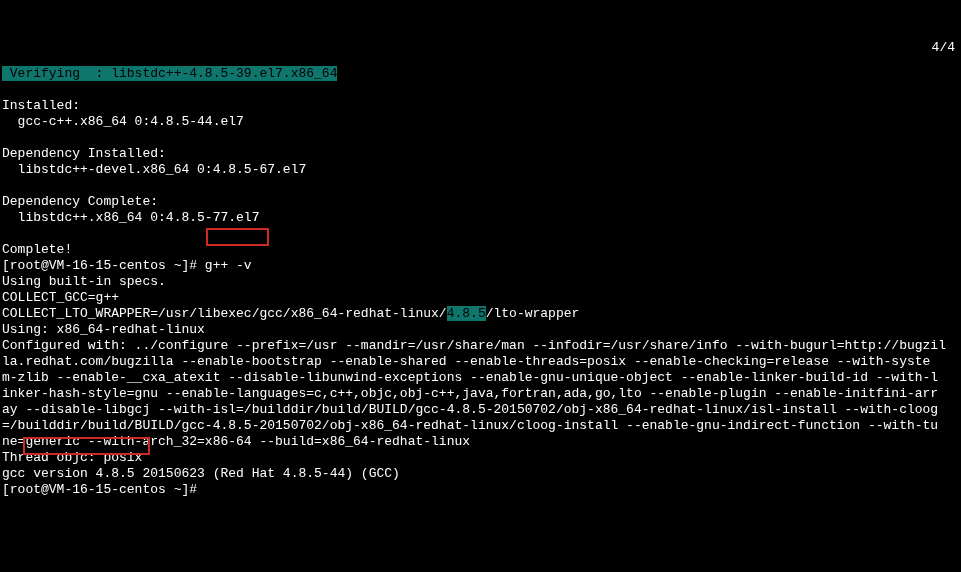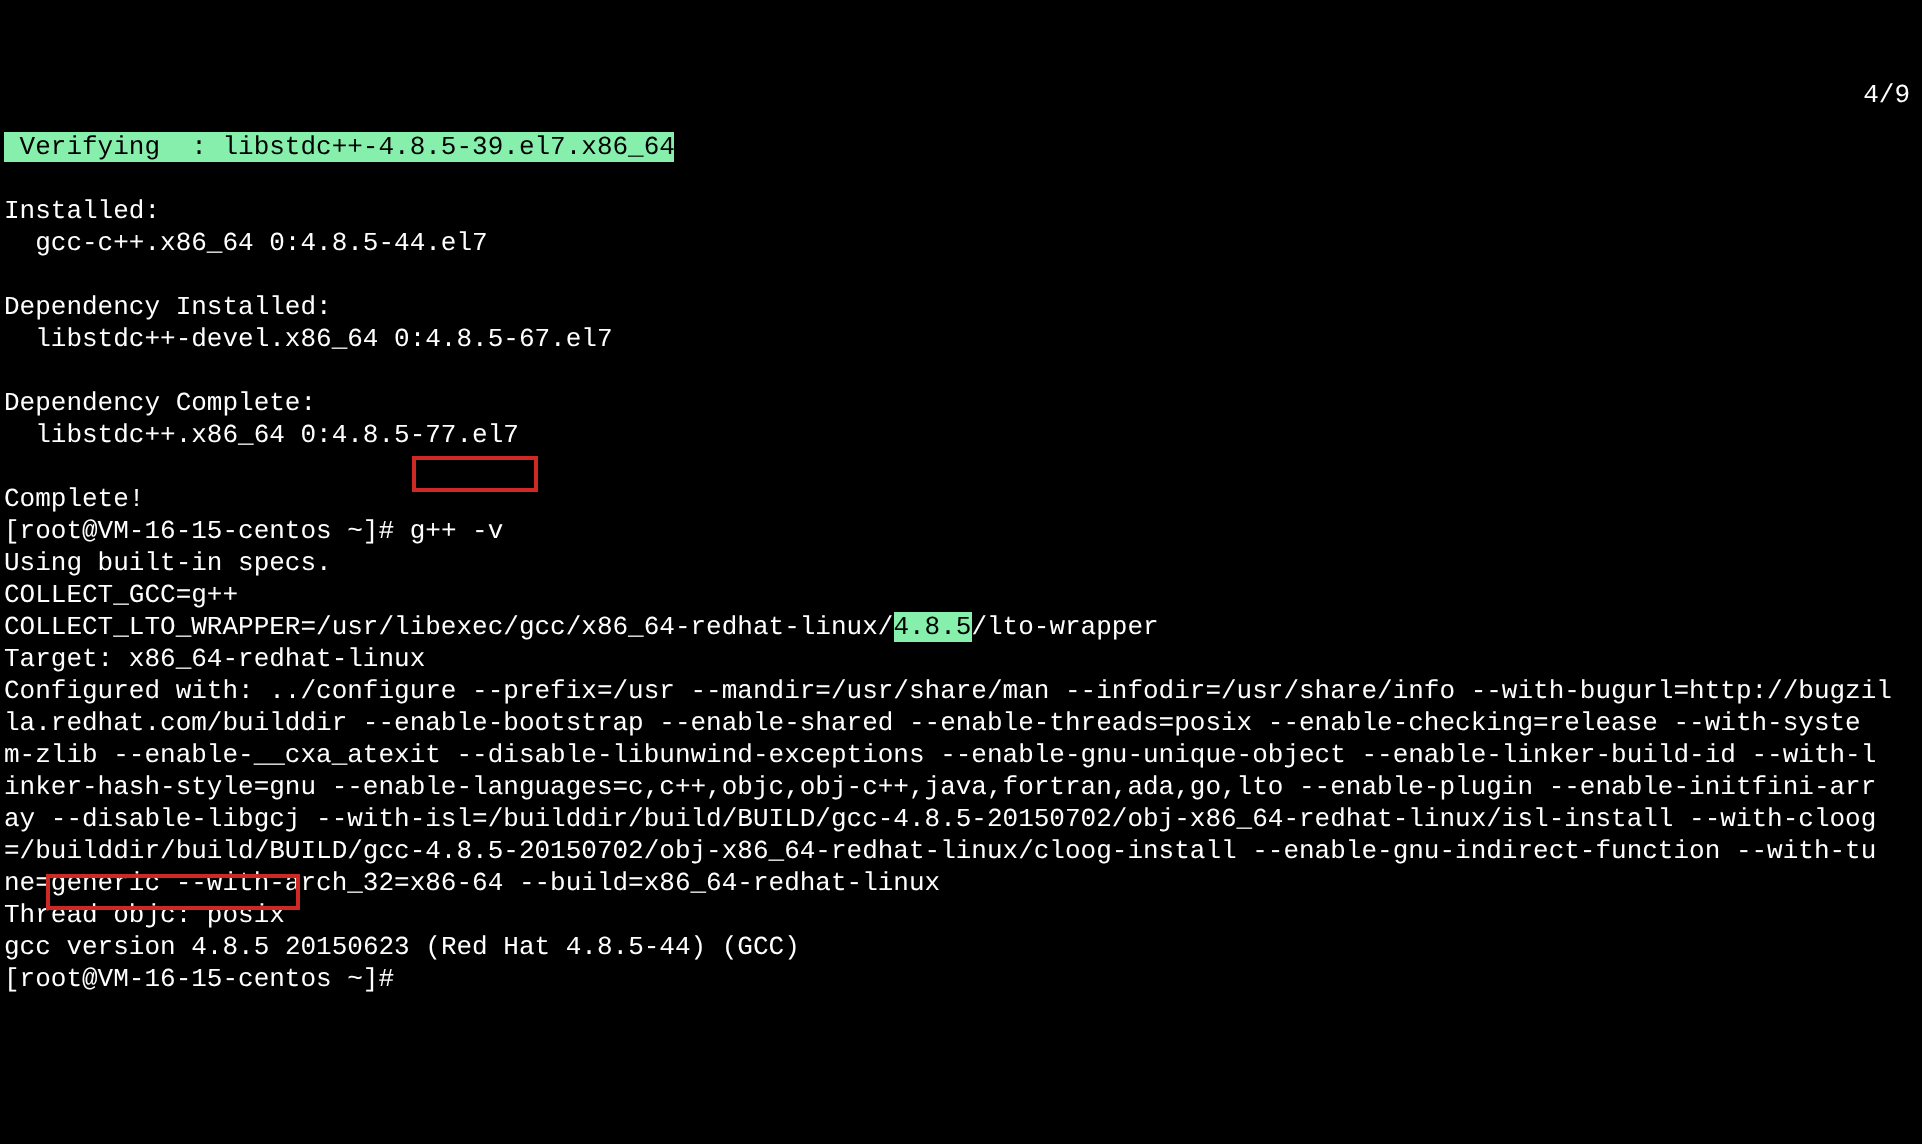--- a/index.html
+++ b/index.html
@@ -13,21 +13,21 @@
     width: 961px;
     height: 572px;
     overflow: hidden;
     white-space: pre;
   }
   .terminal {
     padding: 2px;
     position: relative;
   }
   .hl-white {
-    background: #86efac;
+    background: #0f766e;
     color: #000;
   }
   .box1 {
     position: absolute;
     border: 2px solid #cc2a22;
     left: 206px;
     top: 180px;
     width: 63px;
     height: 18px;
     box-sizing: border-box;
@@ -46,39 +46,39 @@
     top: -8px;
     right: 6px;
     color: #fff;
   }
 </style>
 </head>
 <body>
 
 
 <div class="terminal">
-<span class="hl-white"> Verifying  : libstdc++-4.8.5-39.el7.x86_64</span><span class="counter">4/9</span>
+<span class="hl-white"> Verifying  : libstdc++-4.8.5-39.el7.x86_64</span><span class="counter">4/4</span>
 
 <span>Installed:</span>
 <span>  gcc-c++.x86_64 0:4.8.5-44.el7</span>
 
 <span>Dependency Installed:</span>
 <span>  libstdc++-devel.x86_64 0:4.8.5-67.el7</span>
 
 <span>Dependency Complete:</span>
 <span>  libstdc++.x86_64 0:4.8.5-77.el7</span>
 
 <span>Complete!</span>
 <span>[root@VM-16-15-centos ~]#</span><span> g++ -v</span>
 <span>Using built-in specs.</span>
 <span>COLLECT_GCC=g++</span>
 <span>COLLECT_LTO_WRAPPER=/usr/libexec/gcc/x86_64-redhat-linux/</span><span class="hl-white">4.8.5</span><span>/lto-wrapper</span>
-<span>Target: x86_64-redhat-linux</span>
+<span>Using: x86_64-redhat-linux</span>
 <span>Configured with: ../configure --prefix=/usr --mandir=/usr/share/man --infodir=/usr/share/info --with-bugurl=http://bugzil</span>
-<span>la.redhat.com/builddir --enable-bootstrap --enable-shared --enable-threads=posix --enable-checking=release --with-syste</span>
+<span>la.redhat.com/bugzilla --enable-bootstrap --enable-shared --enable-threads=posix --enable-checking=release --with-syste</span>
 <span>m-zlib --enable-__cxa_atexit --disable-libunwind-exceptions --enable-gnu-unique-object --enable-linker-build-id --with-l</span>
 <span>inker-hash-style=gnu --enable-languages=c,c++,objc,obj-c++,java,fortran,ada,go,lto --enable-plugin --enable-initfini-arr</span>
 <span>ay --disable-libgcj --with-isl=/builddir/build/BUILD/gcc-4.8.5-20150702/obj-x86_64-redhat-linux/isl-install --with-cloog</span>
 <span>=/builddir/build/BUILD/gcc-4.8.5-20150702/obj-x86_64-redhat-linux/cloog-install --enable-gnu-indirect-function --with-tu</span>
 <span>ne=generic --with-arch_32=x86-64 --build=x86_64-redhat-linux</span>
 <span>Thread objc: posix</span>
 <span>gcc</span><span> version 4.8.5 </span><span>20150623 (Red Hat 4.8.5-44) (GCC)</span>
 <span>[root@VM-16-15-centos ~]#</span>
 <div class="box1"></div>
 <div class="box2"></div>

